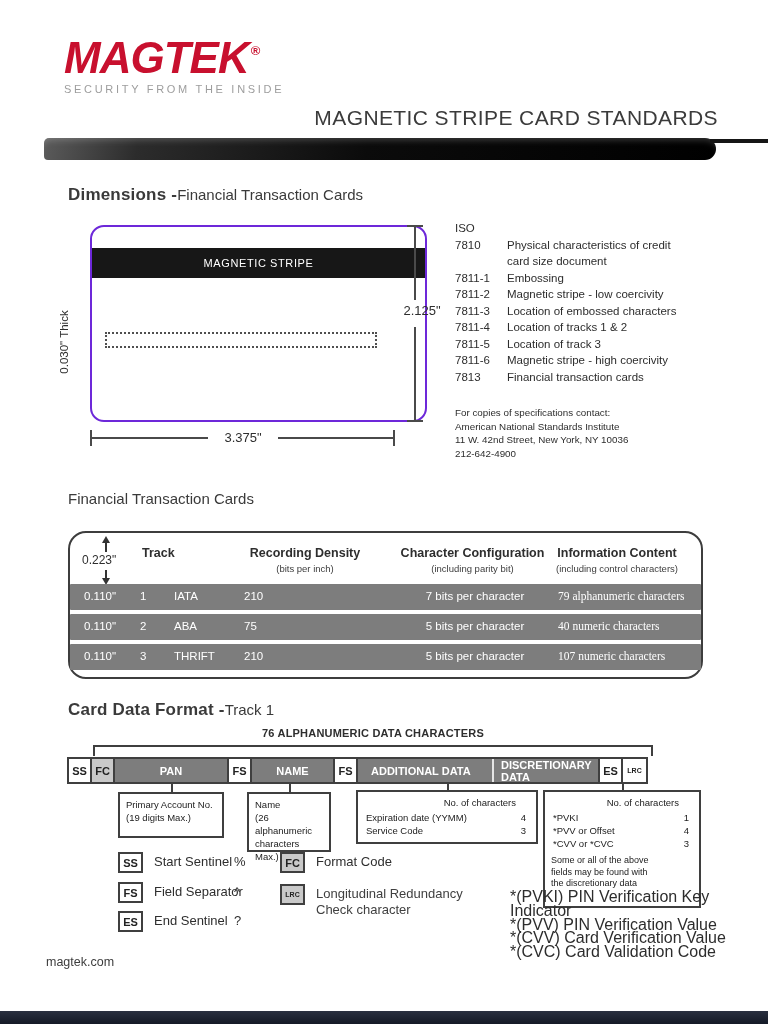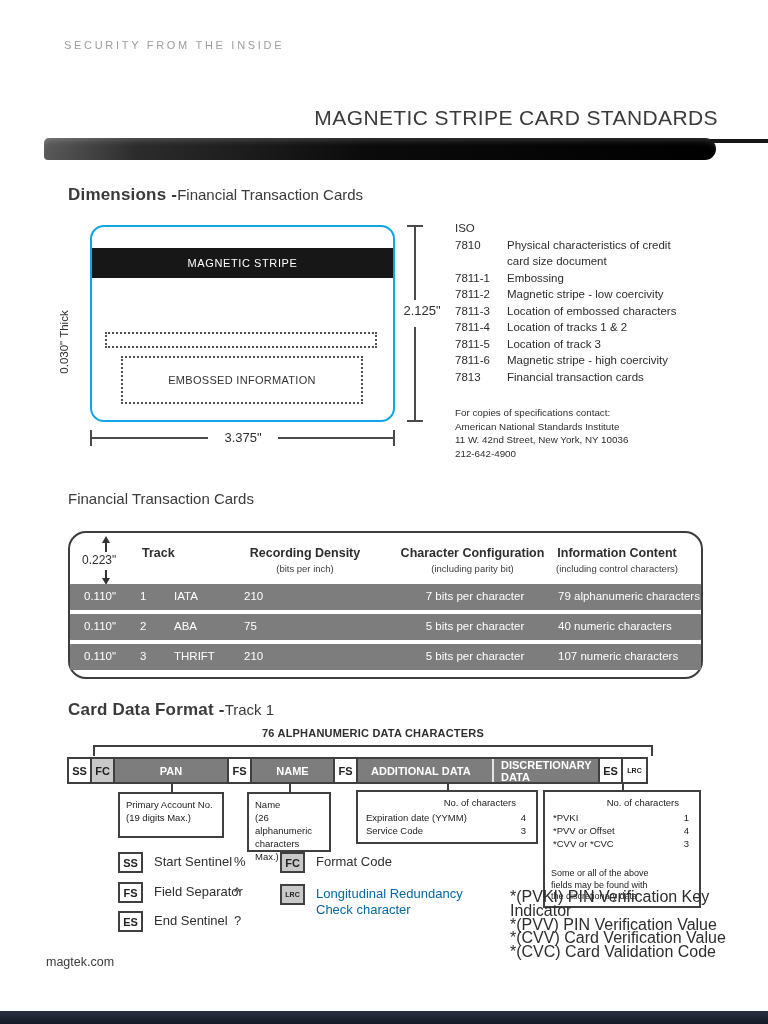--- a/index.html
+++ b/index.html
@@ -17,21 +17,21 @@
           background:linear-gradient(100deg,#5b5b5b 0%,#2c2c2c 14%,#0b0b0b 48%,#000 100%);
           box-shadow:inset 0 6px 7px -4px rgba(255,255,255,.22);}
   .swoosh-tail{left:710px;top:139px;width:58px;height:4px;background:#161616;}
 
   
   .sec-head{display:flex;align-items:baseline;}
   .sec-head .h1{font-size:17px;font-weight:700;color:#3a3a3a;letter-spacing:.2px;}
   .sec-head .h2{font-size:15px;font-weight:400;color:#3a3a3a;}
 
   
-  .card{left:90px;top:225px;width:305px;height:197px;border:2px solid #0ea5e9;border-radius:14px;box-sizing:border-box;overflow:hidden;background:#fff;}
+  .card{left:90px;top:225px;width:337px;height:197px;border:2px solid #6d28d9;border-radius:14px;box-sizing:border-box;overflow:hidden;background:#fff;}
   .stripe{position:absolute;left:0;right:0;top:21px;height:30px;background:#171717;color:#fff;
           display:flex;align-items:center;justify-content:center;font-size:11px;letter-spacing:.6px;}
   .dotbox{position:absolute;border:2px dotted #4f4f4f;box-sizing:border-box;}
   .emboss{display:flex;align-items:center;justify-content:center;font-size:11px;color:#333;letter-spacing:.3px;}
   .vlabel{left:-6px;top:336px;width:140px;text-align:center;transform:rotate(-90deg);font-size:11.5px;color:#2e2e2e;}
   .dimline{background:#4a4a4a;}
   .dimlab{font-size:13px;color:#2e2e2e;text-align:center;}
 
   
   .iso{left:455px;top:220px;width:265px;font-size:11.5px;line-height:16.5px;color:#2d2d2d;}
@@ -47,21 +47,21 @@
   .colh{position:absolute;font-size:12.5px;font-weight:700;color:#2e2e2e;text-align:center;}
   .colsub{position:absolute;font-size:9.5px;font-weight:400;color:#3c3c3c;text-align:center;}
   .tri{width:0;height:0;position:absolute;}
   .tri.up{border-left:4px solid transparent;border-right:4px solid transparent;border-bottom:7px solid #333;}
   .tri.down{border-left:4px solid transparent;border-right:4px solid transparent;border-top:7px solid #333;}
   .mline{position:absolute;width:1.5px;background:#333;}
   .mlabel{position:absolute;font-size:12px;color:#2e2e2e;}
   .enc-row{position:absolute;left:0;width:631px;height:26px;background:#7d7d7d;color:#fff;border-radius:1px;}
   .enc-row span{position:absolute;top:6px;font-size:11.5px;}
   .c-off{left:14px;} .c-trk{left:70px;} .c-nam{left:104px;} .c-den{left:174px;}
-  .c-cfg{left:330px;width:150px;text-align:center;} .c-con{left:488px;}
+  .c-cfg{left:330px;width:150px;text-align:center;} .c-con{left:488px;font-family:Liberation Serif, serif;}
 
   
   .bracket-label{font-size:11px;font-weight:700;color:#2e2e2e;letter-spacing:.2px;text-align:center;}
   .bracket{left:93px;top:745px;width:560px;height:10px;border-top:2px solid #3f3f3f;}
   .bracket:before,.bracket:after{content:"";position:absolute;top:0;width:2px;height:9px;background:#3f3f3f;}
   .bracket:before{left:0;} .bracket:after{right:0;}
 
   .fbar{display:flex;height:27px;}
   .fcell{border:2px solid #3f3f3f;box-sizing:border-box;display:flex;align-items:center;justify-content:center;
          font-size:11px;font-weight:700;margin-left:-2px;}
@@ -74,56 +74,56 @@
   .addl{justify-content:flex-start;position:relative;}
   .addl .addl-a{position:absolute;left:13px;}
   .addl .vdiv{position:absolute;left:134px;top:0;bottom:0;width:2px;background:rgba(255,255,255,.8);}
   .addl .addl-d{position:absolute;left:143px;}
 
   .conn{position:absolute;width:1.5px;background:#3f3f3f;}
 
   .nbox{position:absolute;border:2px solid #3f3f3f;box-sizing:border-box;background:#fff;font-size:9.5px;line-height:13px;color:#222;padding:4px 6px;}
   .nbox .hdr{text-align:right;padding-right:14px;margin-bottom:2px;}
   .nrow{display:flex;justify-content:space-between;padding:0 4px 0 2px;}
-  .nnote{margin-top:18px;font-size:9px;line-height:11.5px;}
+  .nnote{margin-top:5px;font-size:9px;line-height:11.5px;}
 
   .leg{position:absolute;height:22px;}
   .ltag{position:absolute;left:0;top:0;width:25px;height:21px;border:2px solid #3f3f3f;box-sizing:border-box;
         display:flex;align-items:center;justify-content:center;font-size:11px;font-weight:700;background:#fff;color:#222;}
   .ltag.gray{background:#c9c9c9;}
   .ltag.small{font-size:7px;}
   .llabel{position:absolute;left:36px;top:2px;font-size:13px;color:#2e2e2e;white-space:nowrap;}
   .lsym{position:absolute;left:116px;top:2px;font-size:13px;color:#2e2e2e;}
-  .llabel2{position:absolute;left:36px;top:2px;font-size:13px;line-height:16px;color:#0369a1;white-space:nowrap;}
+  .llabel2{position:absolute;left:36px;top:2px;font-size:13px;line-height:16px;color:#404040;white-space:nowrap;}
 
   .footnotes{left:510px;top:890px;font-size:16px;line-height:13.8px;color:#2d2d2d;}
   .site{left:46px;top:955px;font-size:12.5px;color:#3c3c3c;}
   .bottom-bar{left:0;top:1011px;width:768px;height:13px;background:linear-gradient(180deg,#2a3040,#141926);}
 </style>
 </head>
 <body>
 
 <div class="page">
 
   <div class="a" style="left:64px;top:36px">
+    <div><span class="logo-word">MAGTEK</span><span class="logo-reg">®</span></div>
     <div class="tagline" style="margin-top:3px">SECURITY FROM THE INSIDE</div>
   </div>
   <div class="a doc-title" style="right:50px;top:106px">MAGNETIC STRIPE CARD STANDARDS</div>
   <div class="a swoosh"></div>
   <div class="a swoosh-tail"></div>
 
   <div class="a sec-head" style="left:68px;top:185px">
     <span class="h1">Dimensions -</span>
     <span class="h2">Financial Transaction Cards</span>
   </div>
 
   <div class="a card">
     <div class="stripe">MAGNETIC STRIPE</div>
     <div class="dotbox" style="left:13px;top:105px;width:272px;height:16px"></div>
-    <div class="dotbox emboss" style="left:29px;top:129px;width:242px;height:48px">EMBOSSED INFORMATION</div>
   </div>
   <div class="a vlabel">0.030" Thick</div>
 
   <div class="a dimline" style="left:407px;top:225px;width:16px;height:2px"></div>
   <div class="a dimline" style="left:414px;top:227px;width:2px;height:73px"></div>
   <div class="a dimlab" style="left:396px;top:303px;width:52px">2.125"</div>
   <div class="a dimline" style="left:414px;top:327px;width:2px;height:93px"></div>
   <div class="a dimline" style="left:407px;top:420px;width:16px;height:2px"></div>
 
   <div class="a dimline" style="left:90px;top:430px;width:2px;height:16px"></div>

